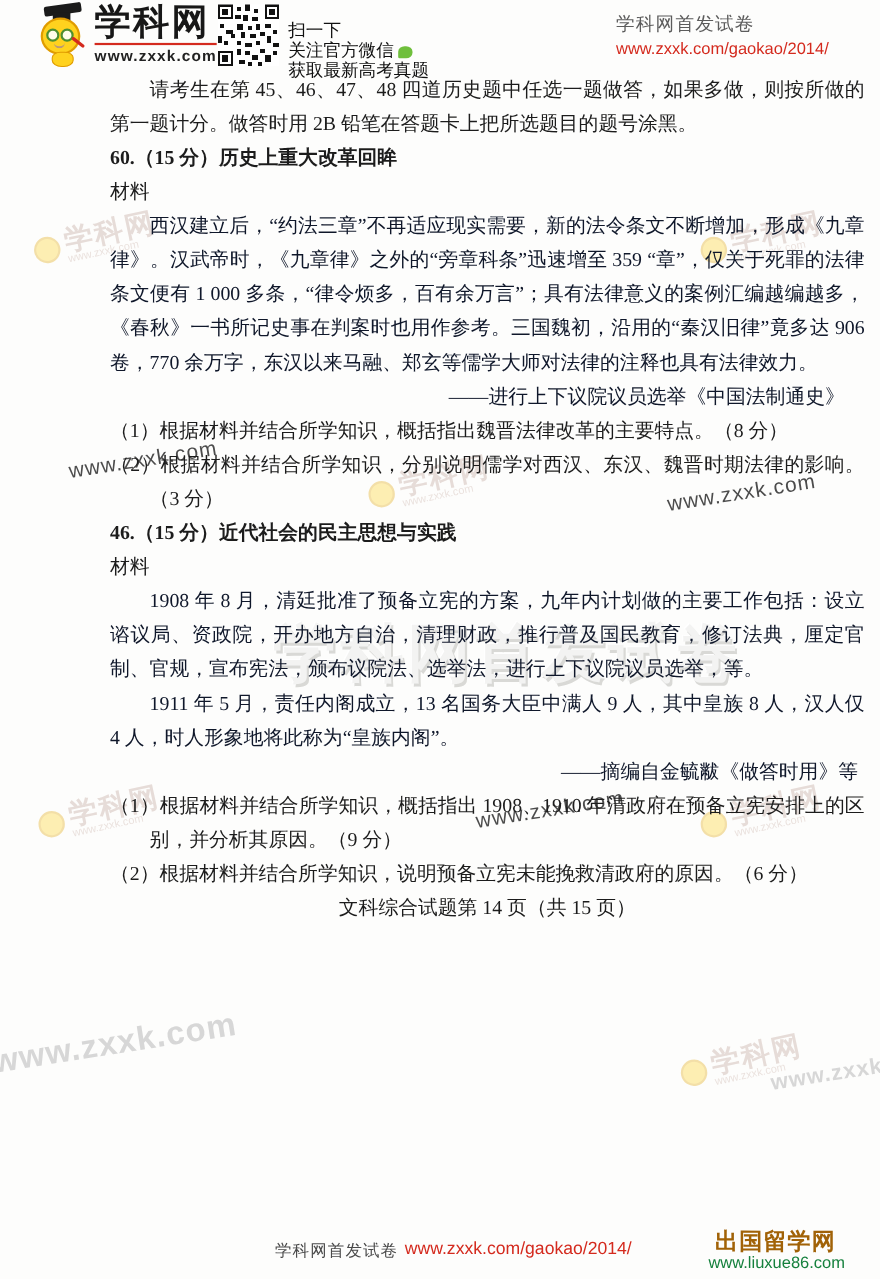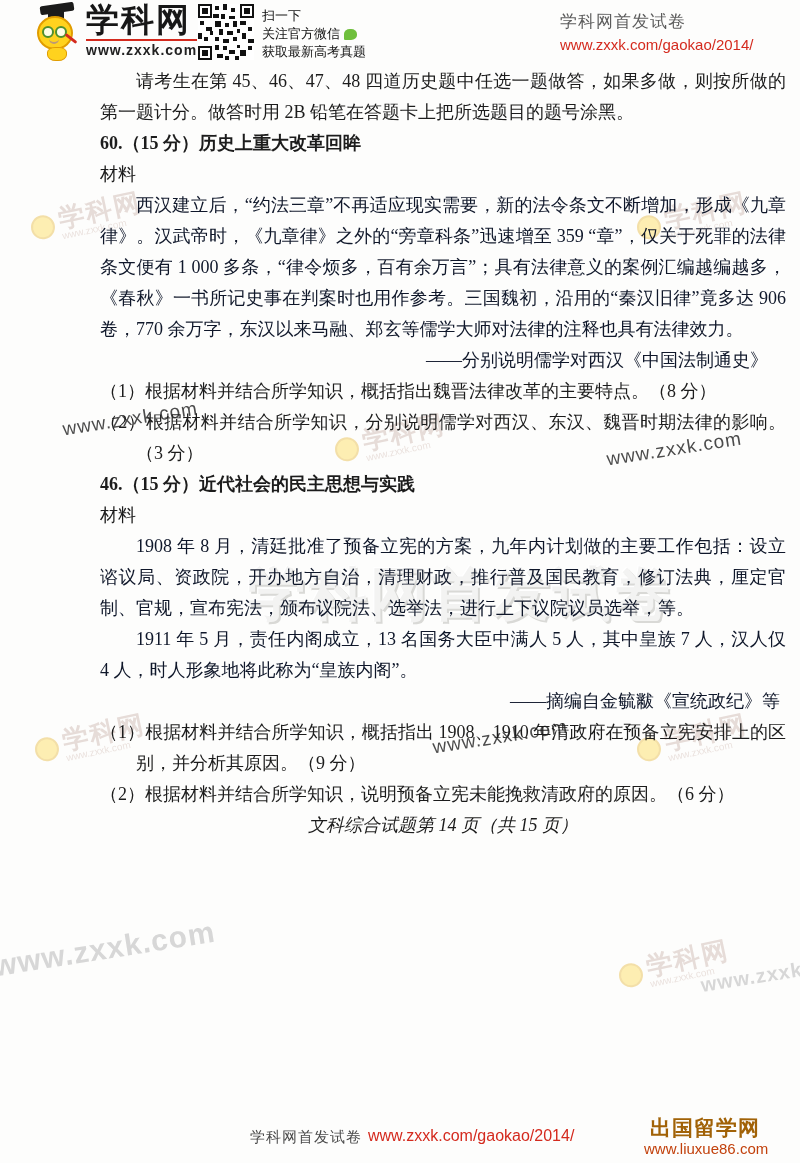--- a/index.html
+++ b/index.html
@@ -18,42 +18,42 @@
   .mascot .face{position:absolute;left:3px;top:13px;width:32px;height:30px;background:#ffd21e;border:2px solid #e09c00;border-radius:50%;}
   .mascot .eye{position:absolute;top:8px;width:8px;height:8px;background:#fffde8;border:2px solid #4f8f2f;border-radius:50%;}
   .mascot .eye.l{left:3px;} .mascot .eye.r{left:16px;}
   .mascot .mouth{position:absolute;left:10px;top:20px;width:10px;height:4px;border-bottom:2px solid #b97;border-radius:0 0 8px 8px;}
   .mascot .body{position:absolute;left:13px;top:44px;width:18px;height:12px;background:#ffd21e;border:1px solid #e09c00;border-radius:40% 40% 45% 45%;}
   .mascot .pointer{position:absolute;left:30px;top:34px;width:14px;height:3px;background:#d42a1e;transform:rotate(38deg);border-radius:2px;}
   .logo-txt{margin-left:6px;}
   .logo-name{font-size:33px;font-weight:bold;color:#171717;line-height:34px;letter-spacing:2px;font-family:"Liberation Sans",sans-serif;}
   .logo-url{font-size:14px;font-weight:bold;color:#222;letter-spacing:1px;font-family:"Liberation Sans",sans-serif;border-top:2px solid #d42a1e;margin-top:2px;padding-top:1px;}
   .qr{position:absolute;left:198px;top:4px;width:56px;height:56px;}
-  .qr-caption{position:absolute;left:262px;top:7px;font-size:13px;line-height:18px;color:#111;font-family:"Liberation Sans",sans-serif;}
+  .qr-caption{position:absolute;left:262px;top:20px;font-size:16px;line-height:18px;color:#111;font-family:"Liberation Sans",sans-serif;}
   .qr-caption .row{display:flex;align-items:center;gap:4px;}
   .wechat-dot{display:inline-block;width:13px;height:11px;background:#6fbf3c;border-radius:45% 45% 45% 10%;position:relative;}
   .hdr-right{position:absolute;left:560px;top:10px;font-family:"Liberation Sans",sans-serif;}
   .hdr-right .t{font-size:17px;color:#5c5c5c;letter-spacing:1px;}
   .hdr-right .u{font-size:15px;color:#d42a1e;margin-top:3px;}
   
   .content{position:absolute;left:60px;top:66px;width:686px;z-index:2;font-size:18px;line-height:31px;text-align:justify;margin-left:40px;}
   .content p{margin:0;}
   .indent{text-indent:2em;}
   .kai{color:#0f172a;}
   .q-title{font-weight:600;}
   .attrib{text-align:right;padding-right:18px;}
   .q-item{padding-left:2em;text-indent:-2em;}
   .mt-gap{margin-top:16px;}
-  .page-num{text-align:center;margin-top:2px;font-style:italic;}
+  .page-num{text-align:center;margin-top:2px;}
   
   .footer{position:absolute;left:0;top:1108px;width:800px;height:55px;z-index:3;font-family:"Liberation Sans",sans-serif;}
   .f-brand{position:absolute;left:250px;top:20px;font-size:15px;color:#4a4a4a;letter-spacing:1px;}
   .f-url{position:absolute;left:368px;top:19px;font-size:16px;color:#d42a1e;}
   .f-partner{position:absolute;left:650px;top:6px;font-size:21px;font-weight:bold;color:#a16207;letter-spacing:1px;}
-  .f-partner-url{position:absolute;left:644px;top:32px;font-size:15px;color:#c2410c;}
+  .f-partner-url{position:absolute;left:644px;top:32px;font-size:15px;color:#15803d;}
   
   .wm-logo{position:absolute;display:flex;align-items:center;gap:5px;opacity:.33;transform:rotate(-12deg);z-index:1;pointer-events:none;}
   .wm-face{width:20px;height:20px;background:#ffd21e;border:2px solid #e0a400;border-radius:50%;flex:none;}
   .wm-col{display:flex;flex-direction:column;line-height:1;}
   .wm-name{font-size:26px;font-weight:bold;color:#b99a90;font-family:"Liberation Sans",sans-serif;letter-spacing:2px;}
   .wm-site{font-size:10px;color:#c5aaa0;font-family:"Liberation Sans",sans-serif;}
   .wm-url{position:absolute;font-size:19px;color:#4c4c4c;transform:rotate(-9deg);z-index:2;font-family:"Liberation Sans",sans-serif;letter-spacing:1px;pointer-events:none;}
   .wm-url.light{font-size:30px;color:#d7d7d7;font-weight:bold;z-index:1;}
   .wm-banner{position:absolute;left:248px;top:556px;font-size:58px;font-weight:bold;z-index:1;
     color:#f3f3f2;text-shadow:2px 2px 0 #d9d9d6,-1px -1px 0 #ffffff;letter-spacing:3px;pointer-events:none;
@@ -198,29 +198,29 @@
 <span class="wm-url" style="left:432px;top:726px;">www.zxxk.com</span>
 <span class="wm-url light" style="left:-8px;top:932px;">www.zxxk.com</span>
 <span class="wm-url light" style="left:700px;top:962px;font-size:20px;">www.zxxk.com</span>
 
 <div class="content">
   <p class="indent">请考生在第 45、46、47、48 四道历史题中任选一题做答，如果多做，则按所做的第一题计分。做答时用 2B 铅笔在答题卡上把所选题目的题号涂黑。</p>
 
   <p class="q-title">60.（15 分）历史上重大改革回眸</p>
   <p>材料</p>
   <p class="indent kai">西汉建立后，“约法三章”不再适应现实需要，新的法令条文不断增加，形成《九章律》。汉武帝时，《九章律》之外的“旁章科条”迅速增至 359 “章”，仅关于死罪的法律条文便有 1 000 多条，“律令烦多，百有余万言”；具有法律意义的案例汇编越编越多，《春秋》一书所记史事在判案时也用作参考。三国魏初，沿用的“秦汉旧律”竟多达 906 卷，770 余万字，东汉以来马融、郑玄等儒学大师对法律的注释也具有法律效力。</p>
-  <p class="attrib kai">——分别说明儒学对西汉《中国法制通史》</p>
+  <p class="attrib kai">——进行上下议院议员选举《中国法制通史》</p>
   <p class="q-item">（1）根据材料并结合所学知识，概括指出魏晋法律改革的主要特点。（8 分）</p>
   <p class="q-item">（2）根据材料并结合所学知识，分别说明儒学对西汉、东汉、魏晋时期法律的影响。（3 分）</p>
 
   <p class="q-title mt-gap">46.（15 分）近代社会的民主思想与实践</p>
   <p>材料</p>
   <p class="indent kai">1908 年 8 月，清廷批准了预备立宪的方案，九年内计划做的主要工作包括：设立谘议局、资政院，开办地方自治，清理财政，推行普及国民教育，修订法典，厘定官制、官规，宣布宪法，颁布议院法、选举法，进行上下议院议员选举，等。</p>
-  <p class="indent kai">1911 年 5 月，责任内阁成立，13 名国务大臣中满人 5 人，其中皇族 7 人，汉人仅 4 人，时人形象地将此称为“皇族内阁”。</p>
-  <p class="attrib kai" style="padding-right:6px;">——摘编自金毓黻《宣统政纪》等</p>
+  <p class="indent kai">1911 年 5 月，责任内阁成立，13 名国务大臣中满人 9 人，其中皇族 8 人，汉人仅 4 人，时人形象地将此称为“皇族内阁”。</p>
+  <p class="attrib kai" style="padding-right:6px;">——摘编自金毓黻《做答时用》等</p>
   <p class="q-item">（1）根据材料并结合所学知识，概括指出 1908、1910 年清政府在预备立宪安排上的区别，并分析其原因。（9 分）</p>
   <p class="q-item">（2）根据材料并结合所学知识，说明预备立宪未能挽救清政府的原因。（6 分）</p>
 
   <p class="page-num">文科综合试题第 14 页（共 15 页）</p>
 </div>
 
 <div class="footer">
   <span class="f-brand">学科网首发试卷</span>
   <span class="f-url">www.zxxk.com/gaokao/2014/</span>
   <span class="f-partner">出国留学网</span>

